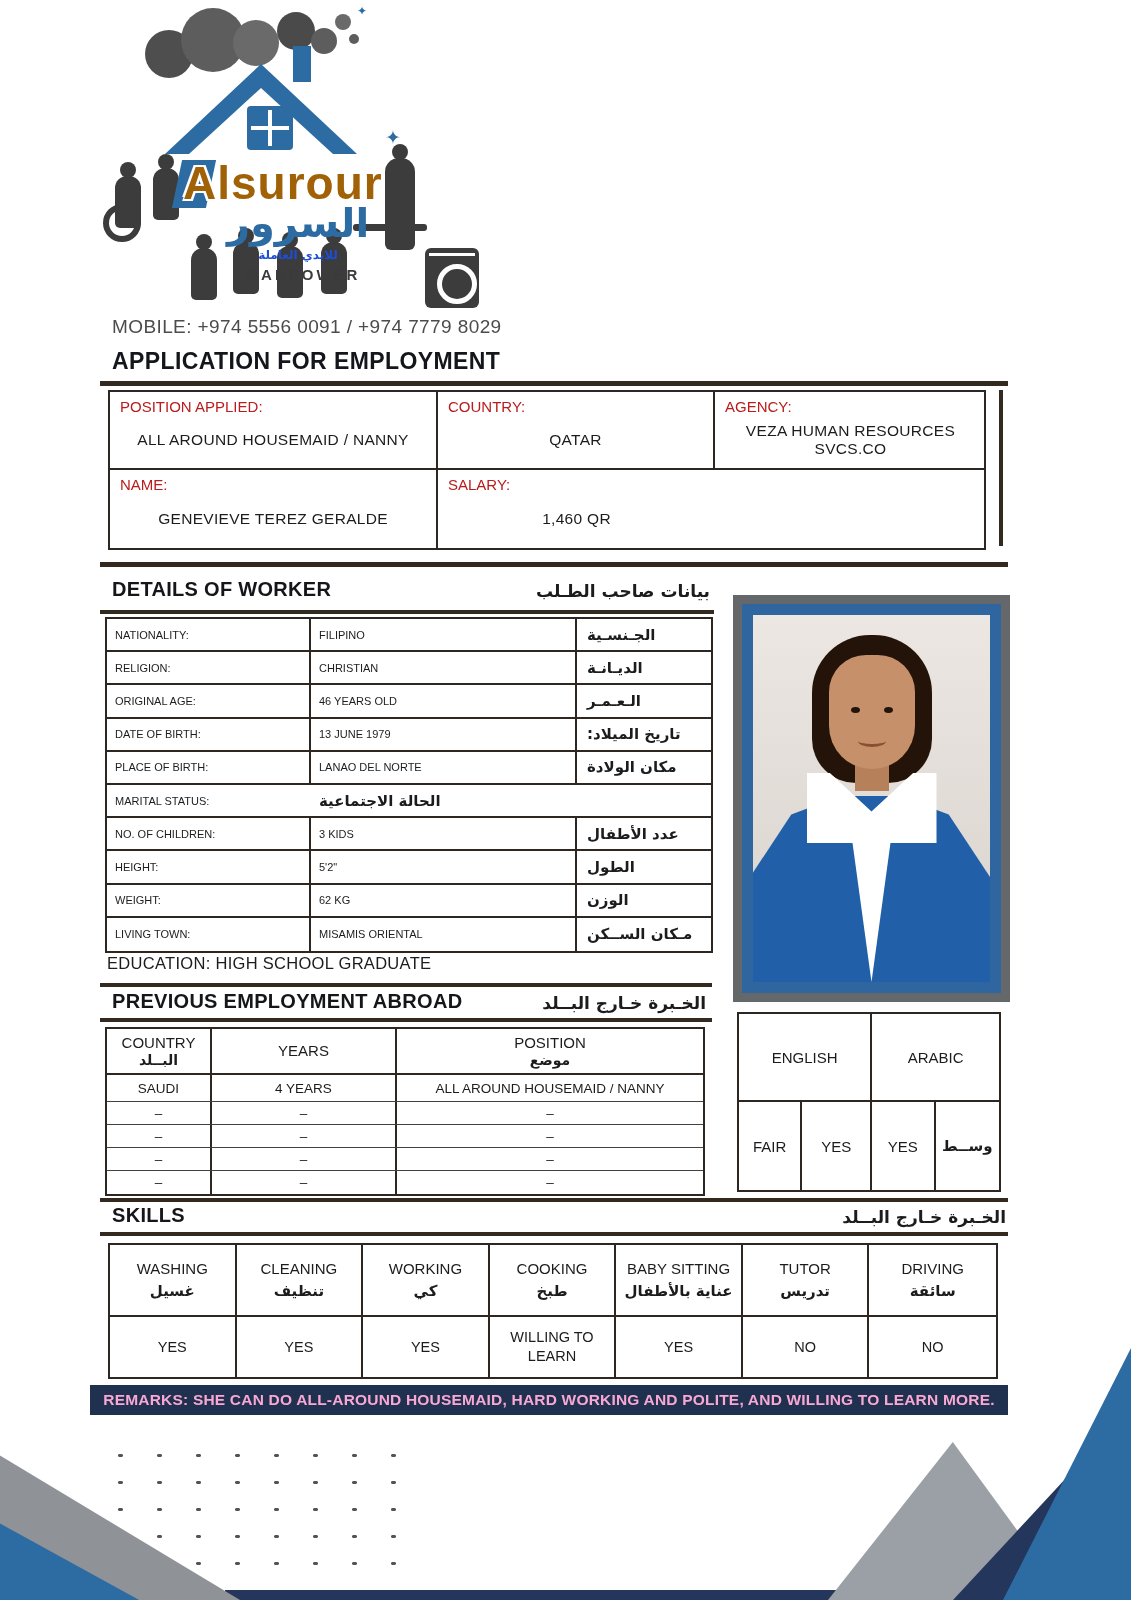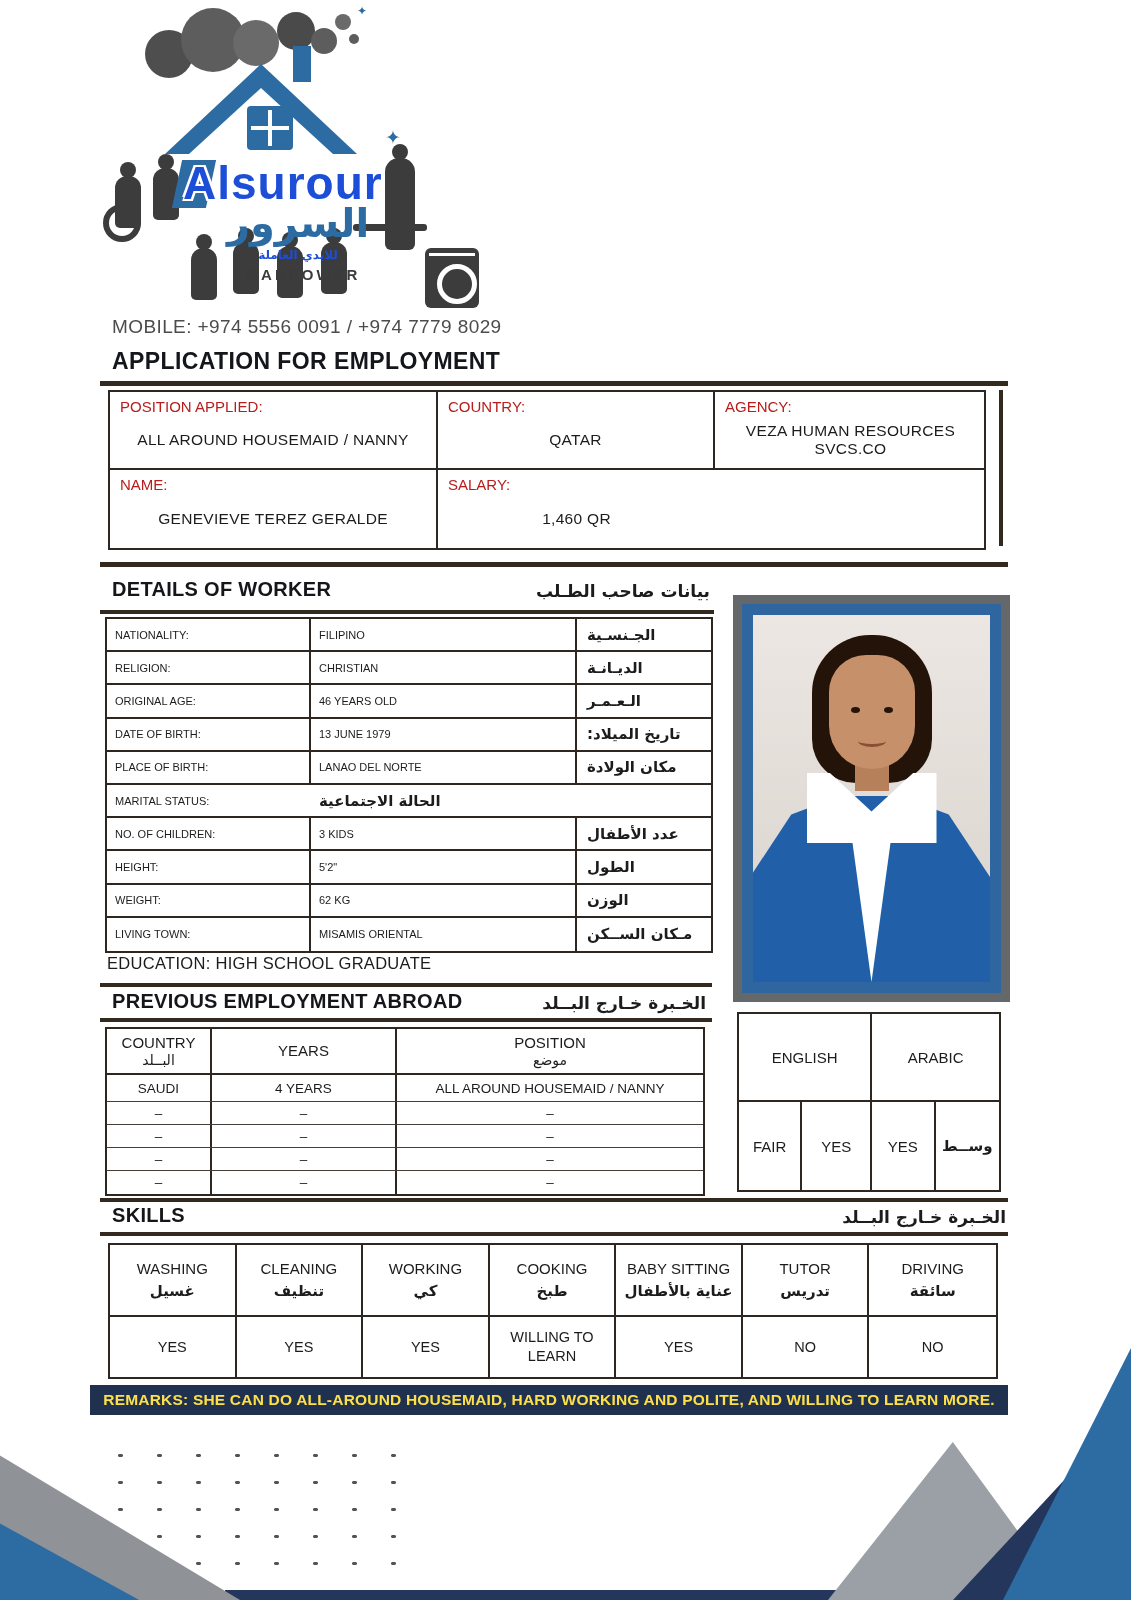--- a/index.html
+++ b/index.html
@@ -28,21 +28,21 @@
   .sp1{left:118px;top:104px}.sp2{left:290px;top:118px;font-size:19px}.sp3{left:262px;top:-4px;font-size:12px}
   .fig{position:absolute;width:26px;height:52px;background:#3c3c3c;border-radius:12px 12px 5px 5px}
   .fig::before{content:"";position:absolute;top:-14px;left:50%;transform:translateX(-50%);width:16px;height:16px;border-radius:50%;background:#3c3c3c}
   .fig.tall{width:30px;height:92px;border-radius:14px 14px 6px 6px}
   .wheel{position:absolute;left:8px;top:196px;width:38px;height:38px;border:6px solid #3c3c3c;border-radius:50%}
   .board{position:absolute;left:258px;top:216px;width:74px;height:7px;background:#3c3c3c;border-radius:3px}
   .wm{position:absolute;left:330px;top:240px;width:54px;height:60px;background:#3c3c3c;border-radius:6px}
   .wm::before{content:"";position:absolute;left:12px;top:16px;width:30px;height:30px;border:5px solid #ffffff;border-radius:50%}
   .wm::after{content:"";position:absolute;left:4px;top:5px;right:4px;height:3px;background:#ffffff}
   .a-slab{position:absolute;left:82px;top:152px;width:34px;height:48px;background:#2d6ca3;transform:skewX(-12deg)}
-  .brand{position:absolute;left:88px;top:148px;font-size:46px;font-weight:bold;color:#1d4ed8;letter-spacing:1px;
+  .brand{position:absolute;left:88px;top:148px;font-size:46px;font-weight:bold;color:#a16207;letter-spacing:1px;
          text-shadow:2px 2px 0 #fff,-2px -2px 0 #fff,2px -2px 0 #fff,-2px 2px 0 #fff}
   .brand-ar{position:absolute;left:128px;top:192px;width:150px;text-align:center;font-size:40px;font-weight:bold;color:#2d6ca3}
   .tagline{position:absolute;left:128px;top:240px;width:150px;text-align:center;font-size:12px;font-weight:bold;color:#1d4ed8}
   .manpower{position:absolute;left:128px;top:258px;width:160px;text-align:center;font-size:15px;font-weight:bold;letter-spacing:3px;color:#3b3b3b}
 
   
   .mobile-line{position:absolute;left:112px;top:316px;font-size:19px;color:#4c4c4c;letter-spacing:.4px}
   .doc-title{position:absolute;left:112px;top:348px;font-size:23px;font-weight:800;color:#15161c;letter-spacing:.4px}
   .rule{position:absolute;background:#33291f}
   .rule-title{left:100px;top:381px;width:908px;height:5px}
@@ -90,21 +90,21 @@
   .p-collar{position:absolute;left:50%;top:158px;transform:translateX(-50%);width:130px;height:70px;background:#ffffff;clip-path:polygon(0 0,18% 0,50% 55%,82% 0,100% 0,100% 100%,0 100%)}
   .p-blazer{position:absolute;left:-6px;bottom:0;width:246px;height:186px;background:#2160a8;clip-path:polygon(0 100%,0 46%,18% 10%,38% 0,62% 0,82% 10%,100% 46%,100% 100%)}
   .p-vshirt{position:absolute;left:50%;bottom:0;transform:translateX(-50%);width:64px;height:150px;background:#ffffff;clip-path:polygon(50% 100%,18% 0,82% 0)}
 
   
   .prev-table{position:absolute;left:105px;top:1027px;width:600px;border:2px solid #2e2721}
   .p-headrow{display:grid;grid-template-columns:105px 185px 1fr;height:46px;border-bottom:2px solid #2e2721}
   .p-hcell{border-right:2px solid #2e2721;display:flex;flex-direction:column;align-items:center;justify-content:center;line-height:1.15}
   .p-hcell.lastc{border-right:none}
   .p-hen{font-size:15px}
-  .p-har{font-size:14px;font-weight:normal}
+  .p-har{font-size:14px;font-weight:bold}
   .p-row{display:grid;grid-template-columns:105px 185px 1fr;height:23px;border-bottom:1px solid #45403a}
   .p-row.first{height:27px}
   .p-row.last{border-bottom:none}
   .p-cell{display:flex;align-items:center;justify-content:center;border-right:2px solid #2e2721;font-size:13.5px}
   .p-cell.lastc{border-right:none}
 
   .lang-box{position:absolute;left:737px;top:1012px;width:264px;height:180px;border:2px solid #2e2721;display:grid;grid-template-columns:1fr 1.1fr 1fr 1fr;grid-template-rows:1fr 1fr;font-size:15px}
   .l-cell{display:flex;align-items:center;justify-content:center;border-right:2px solid #2e2721;border-bottom:2px solid #2e2721;text-align:center}
   .l-en{grid-column:1/3}
   .l-arb{grid-column:3/5;border-right:none}
@@ -115,21 +115,21 @@
   
   .skills-table{position:absolute;left:108px;top:1243px;width:890px;border:2px solid #2e2721;display:grid;grid-template-columns:repeat(7,1fr);grid-template-rows:72px 60px}
   .s-head{border-right:2px solid #2e2721;border-bottom:2px solid #2e2721;display:flex;flex-direction:column;align-items:center;justify-content:center;gap:5px;text-align:center;padding:0 4px}
   .s-head.lastc{border-right:none}
   .s-en{font-size:15px}
   .s-ar{font-size:15px;font-weight:bold}
   .s-val{border-right:2px solid #2e2721;display:flex;align-items:center;justify-content:center;text-align:center;font-size:14.5px;padding:0 10px;line-height:1.3}
   .s-val.lastc{border-right:none}
 
   
-  .remarks{position:absolute;left:90px;top:1385px;width:918px;height:30px;background:#20304f;color:#fde047;display:flex;align-items:center;justify-content:center;font-weight:bold;font-size:15.5px;letter-spacing:.2px}
+  .remarks{position:absolute;left:90px;top:1385px;width:918px;height:30px;background:#20304f;color:#f9a8d4;display:flex;align-items:center;justify-content:center;font-weight:bold;font-size:15.5px;letter-spacing:.2px}
 
   
   .dots{position:absolute;left:95px;top:1438px;width:305px;height:132px;
         background-image:radial-gradient(#545454 2.2px,transparent 2.8px);background-size:39px 27px;background-position:6px 4px}
   .strip-navy{position:absolute;left:225px;bottom:0;width:906px;height:10px;background:#24365c}
   .tri-left-gray{position:absolute;left:0;top:1430px;width:240px;height:170px;background:#8f9397;clip-path:polygon(0 15%,100% 100%,0 100%)}
   .tri-left-blue{position:absolute;left:0;top:1430px;width:240px;height:170px;background:#2d6ca3;clip-path:polygon(0 55%,58% 100%,0 100%)}
   .tri-mountain{position:absolute;left:828px;top:1442px;width:240px;height:158px;background:#9aa0a5;clip-path:polygon(52% 0,100% 100%,0 100%)}
   .tri-right-navy{position:absolute;right:0;top:1408px;width:178px;height:192px;background:#24365c;clip-path:polygon(100% 0,100% 100%,0 100%)}
   .tri-right-blue{position:absolute;right:0;top:1348px;width:128px;height:252px;background:#2d6ca3;clip-path:polygon(100% 0,100% 100%,0 100%)}

